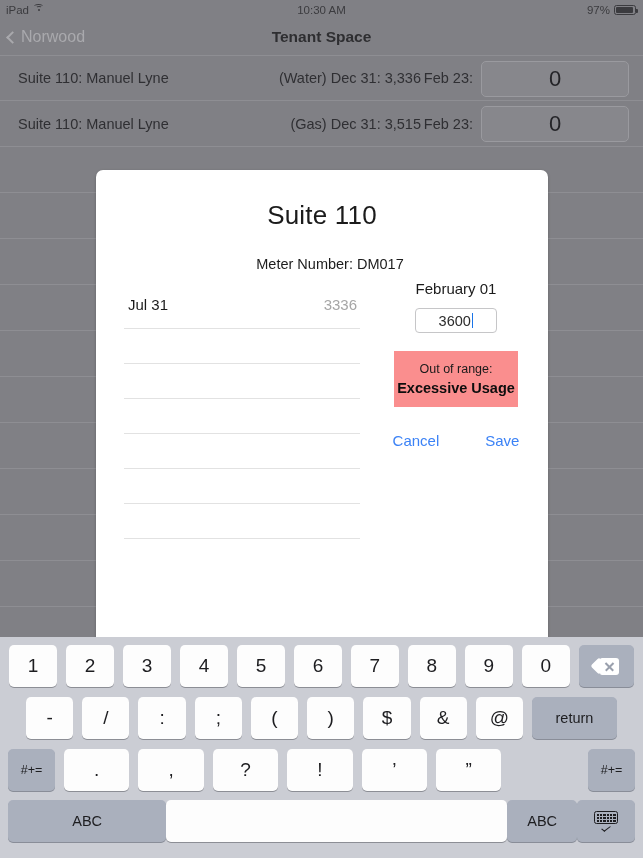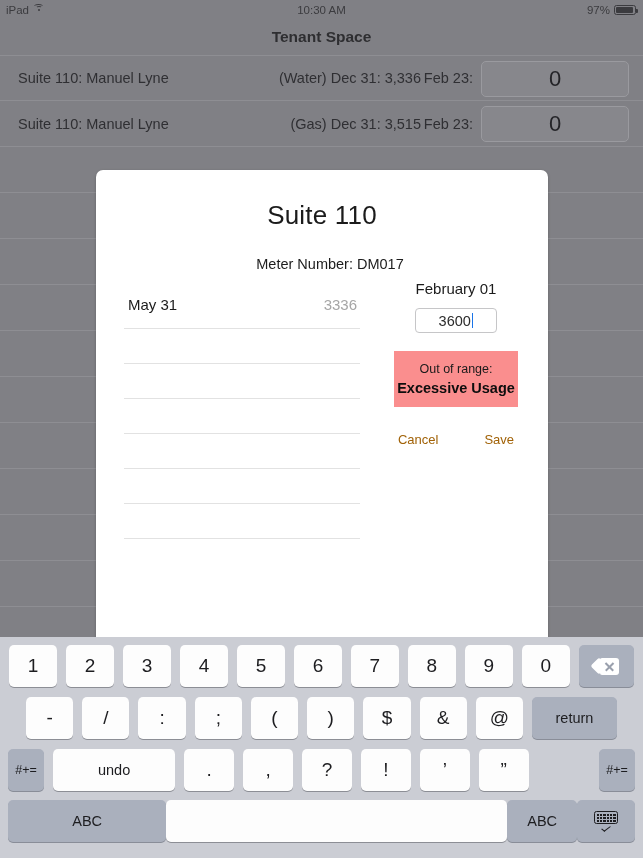--- a/index.html
+++ b/index.html
@@ -91,21 +91,21 @@
   .caret{ width:1.6px; height:15px; background:#1a74e8; margin-left:1px; }
 
   .errbox{
     margin:18px auto 0; width:124px; height:56px; background:#fa8e8e;
     display:flex; flex-direction:column; align-items:center; justify-content:center; gap:4px;
   }
   .err1{ font-size:12.5px; color:#1a1a1a; }
   .err2{ font-size:14.5px; color:#0d0d0d; font-weight:bold; }
 
   .actions{ margin-top:25px; display:flex; justify-content:center; gap:46px; }
-  .act{ color:#a16207; font-size:13px; }
+  .act{ color:#3b82f6; font-size:15px; }
 
   
   #kb{
     position:absolute; left:0; bottom:0; width:643px; height:221px;
     background:#cbcdd4; padding-top:3px;
   }
   .kb-row{ display:flex; align-items:center; height:52px; }
   .key{
     background:#fdfdfd; border-radius:5px; box-shadow:0 1px 0 rgba(136,138,145,0.95);
     display:flex; align-items:center; justify-content:center;
@@ -173,20 +173,24 @@
       <div class="sb-center">10:30 AM</div>
       <div class="sb-right">
         <span>97%</span>
         <span class="battery">
             <i></i>
           </span>
       </div>
     </div>
 
     <div class="navbar">
+      <div class="nav-back">
+        <span class="chev"></span>
+        <span>Norwood</span>
+      </div>
       <div class="nav-title">Tenant Space</div>
     </div>
 
     <div class="list" id="list">
         <div class="row">
           <span class="r-name">Suite 110: Manuel Lyne</span>
           <span class="r-read">(Water) Dec 31: 3,336</span>
           <span class="r-date">Feb 23:</span>
           <span class="r-box">0</span>
         </div>
@@ -210,21 +214,21 @@
       </div>
   </div>
 
   <div id="modal">
     <div class="m-title">Suite 110</div>
     <div class="m-sub">Meter Number: DM017</div>
 
     <div class="m-body">
       <div class="readings" id="readings">
           <div class="rd-row">
-            <span class="rd-label">May 31</span>
+            <span class="rd-label">Jul 31</span>
             <span class="rd-value">3336</span>
           </div>
           <div class="rd-row">
             <span class="rd-label"></span>
             <span class="rd-value"></span>
           </div>
           <div class="rd-row">
             <span class="rd-label"></span>
             <span class="rd-value"></span>
           </div>
@@ -299,21 +303,20 @@
         <div class="key">(</div>
         <div class="key">)</div>
         <div class="key">$</div>
         <div class="key">&amp;</div>
         <div class="key">@</div>
         <div class="key dark ret med">return</div>
       </div>
 
     <div class="kb-row r3" id="kb-row3">
         <div class="key dark sym small">#+=</div>
-        <div class="key undo med">undo</div>
         <div class="key">.</div>
         <div class="key">,</div>
         <div class="key">?</div>
         <div class="key">!</div>
         <div class="key">’</div>
         <div class="key">”</div>
         <div class="spacer"></div>
         <div class="key dark sym small">#+=</div>
       </div>
 

